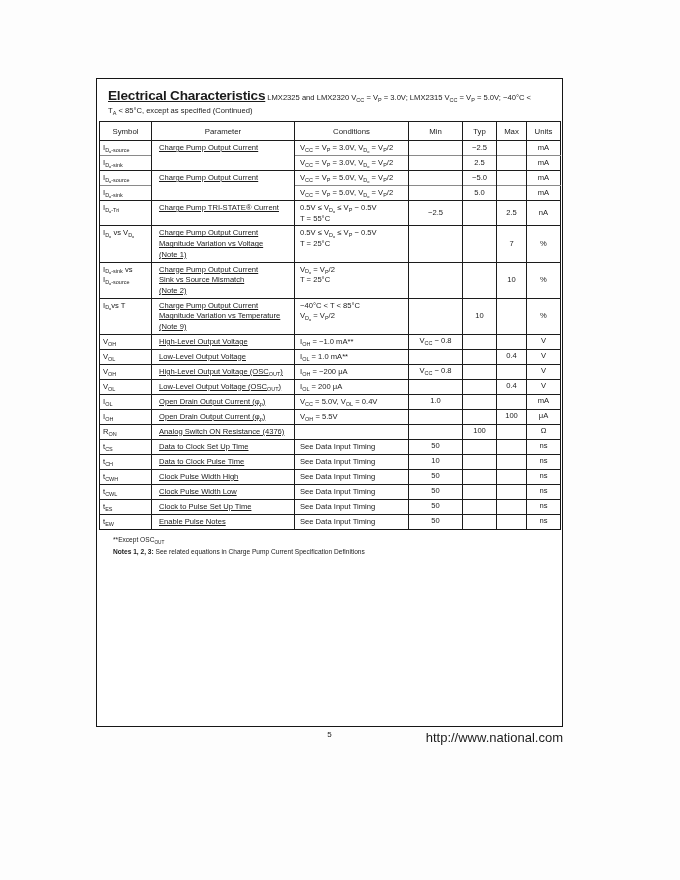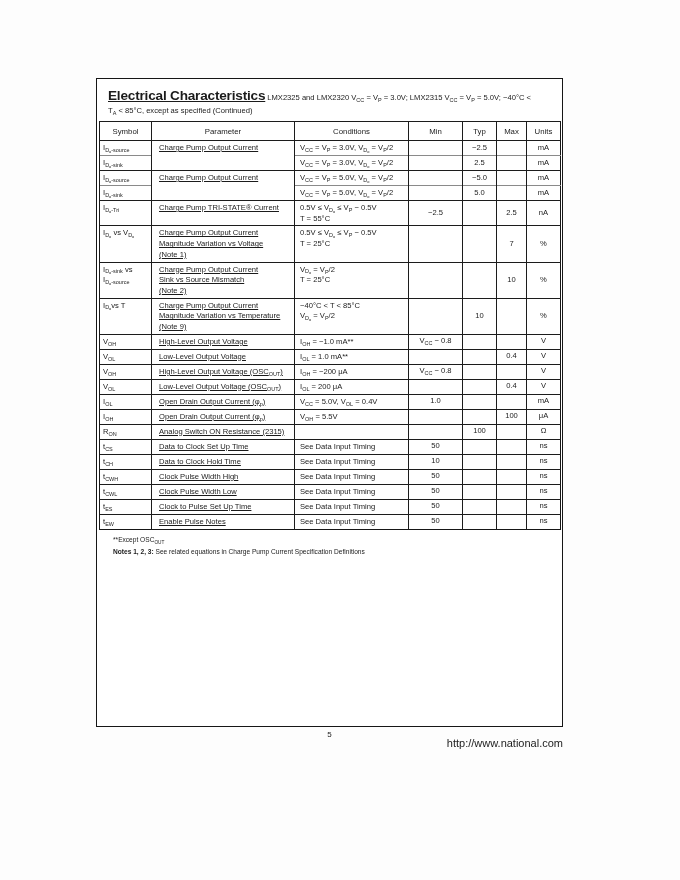--- a/index.html
+++ b/index.html
@@ -85,22 +85,22 @@
     width: 467px; height: 14px;
   }
   .page-number {
     position: absolute;
     left: 0; right: 0; top: 1px;
     text-align: center;
     font-size: 8px;
   }
   .footer-url {
     position: absolute;
-    right: 0; top: 8px;
-    font-size: 11px;
+    right: 0; top: 1px;
+    font-size: 13px;
   }
 </style>
 </head>
 <body>
 
 <div class="page-frame">
 
   <div class="doc-header">
     <span class="doc-title">Electrical Characteristics</span><span class="doc-subtitle">LMX2325 and LMX2320 V<sub>CC</sub> = V<sub>P</sub> = 3.0V; LMX2315 V<sub>CC</sub> = V<sub>P</sub> = 5.0V; −40°C &lt;</span>
     <span class="doc-subtitle2">T<sub>A</sub> &lt; 85°C, except as specified (Continued)</span>
@@ -453,21 +453,21 @@
           </td>
           <td class="col-val">
             <div class="cell-line">μA</div>
           </td>
         </tr>
         <tr style="height: 15px;">
           <td class="col-sym">
             <div class="cell-line">R<sub>ON</sub></div>
           </td>
           <td class="col-param">
-            <div class="cell-line">Analog Switch ON Resistance (2315)</div>
+            <div class="cell-line">Analog Switch ON Resistance (4376)</div>
           </td>
           <td class="col-cond">
             <div class="cell-line"></div>
           </td>
           <td class="col-val">
             <div class="cell-line"></div>
           </td>
           <td class="col-val">
             <div class="cell-line">100</div>
           </td>
@@ -499,21 +499,21 @@
           </td>
           <td class="col-val">
             <div class="cell-line">ns</div>
           </td>
         </tr>
         <tr style="height: 15px;">
           <td class="col-sym">
             <div class="cell-line">t<sub>CH</sub></div>
           </td>
           <td class="col-param">
-            <div class="cell-line">Data to Clock Hold Time</div>
+            <div class="cell-line">Data to Clock Pulse Time</div>
           </td>
           <td class="col-cond">
             <div class="cell-line">See Data Input Timing</div>
           </td>
           <td class="col-val">
             <div class="cell-line">10</div>
           </td>
           <td class="col-val">
             <div class="cell-line"></div>
           </td>

